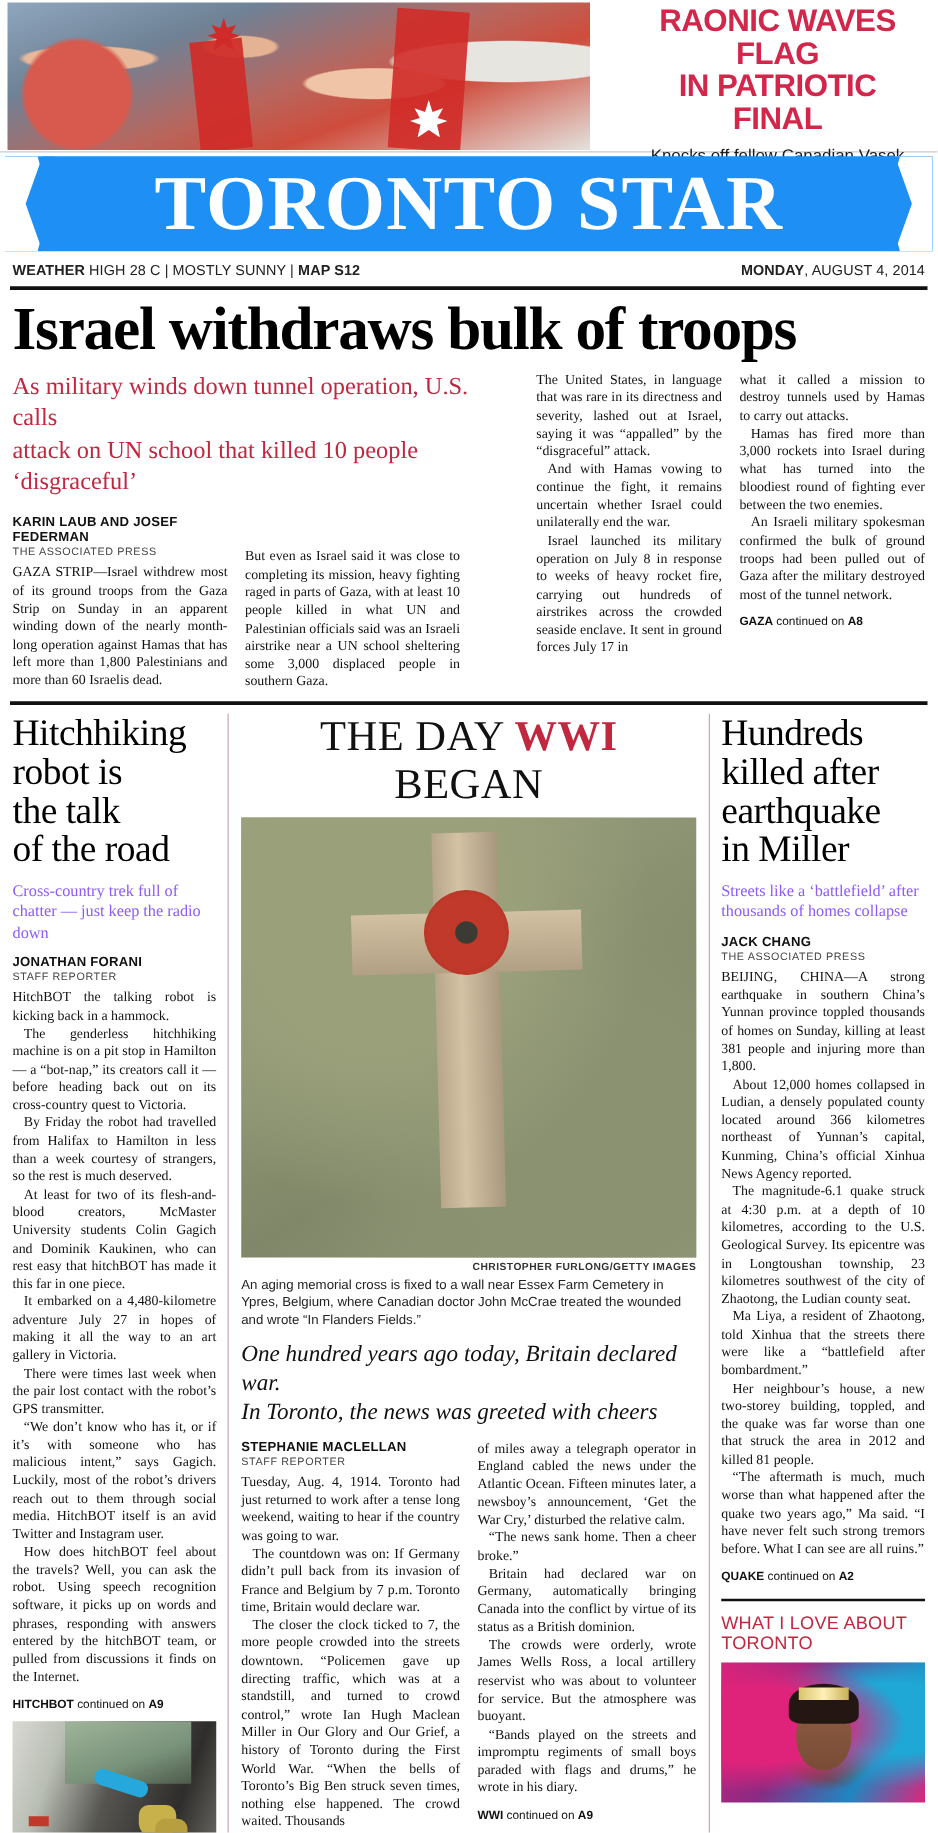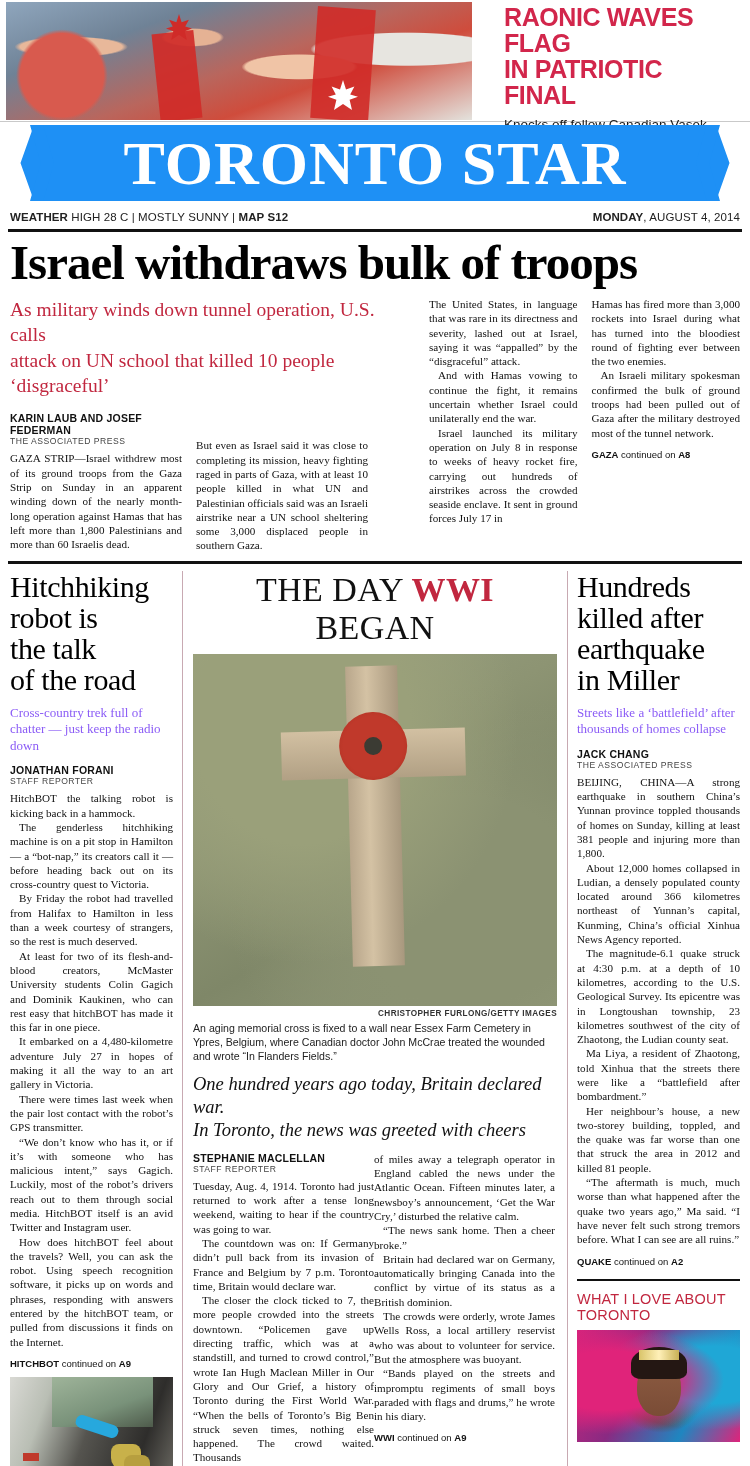--- a/index.html
+++ b/index.html
@@ -30,21 +30,21 @@
   .tp-flag1 { left: 150px; top: 30px; width: 42px; height: 88px; transform: rotate(-6deg); opacity: .92; }
   .tp-flag2 { left: 308px; top: 6px; width: 58px; height: 112px; transform: rotate(4deg); opacity: .9; }
   .tp-maple {
     position: absolute; left: 160px; top: 12px; width: 26px; height: 26px;
     background: #d02b28; clip-path: polygon(50% 0%,60% 32%,88% 22%,74% 48%,100% 56%,72% 66%,80% 100%,50% 80%,20% 100%,28% 66%,0% 56%,26% 48%,12% 22%,40% 32%);
   }
   .tp-maple2 {
     position: absolute; left: 322px; top: 78px; width: 30px; height: 30px;
     background: #ffffff; clip-path: polygon(50% 0%,60% 32%,88% 22%,74% 48%,100% 56%,72% 66%,80% 100%,50% 80%,20% 100%,28% 66%,0% 56%,26% 48%,12% 22%,40% 32%);
   }
-  .topbar-text { flex: 1; padding: 4px 10px 0 32px; }
+  .topbar-text { flex: 1; padding: 4px 10px 0 32px; text-align: center; }
   .promo-head {
     font-family: "Liberation Sans", sans-serif;
     font-weight: 700; color: #d2264b; font-size: 25px; line-height: 1.04;
     letter-spacing: -0.4px;
   }
   .promo-sub {
     font-family: "Liberation Sans", sans-serif;
     font-size: 13.5px; line-height: 1.4; color: #1a1a1a; margin-top: 8px;
   }
   .promo-sub b { font-weight: 700; }
@@ -164,21 +164,21 @@
     letter-spacing: .4px; text-align: right; color: #333; margin-top: 3px;
   }
   .photo-cap {
     font-family: "Liberation Sans", sans-serif; font-size: 10.6px;
     line-height: 1.33; color: #222; margin-top: 3px;
   }
   .wwi-deck {
     font-family: "Liberation Serif", serif; font-style: italic;
     font-size: 18.5px; line-height: 1.24; color: #111; margin: 10px 0 10px 0;
   }
-  .two-col { display: flex; }
+  .two-col { display: flex; gap: 14px; }
   .two-col > div { width: 181px; }
 
   
   .sec-kicker {
     font-family: "Liberation Sans", sans-serif; font-weight: 400;
     font-size: 14.5px; letter-spacing: .2px; color: #c1273f; margin: 10px 0 7px 0;
   }
   .carnival {
     width: 100%; height: 112px; position: relative; overflow: hidden;
     background:
@@ -285,20 +285,21 @@
       </div>
       <div class="lead-col">
         <div class="bodytext">
           <p>The United States, in language that was rare in its directness and severity, lashed out at Israel, saying it was “appalled” by the “disgraceful” attack.</p>
           <p>And with Hamas vowing to continue the fight, it remains uncertain whether Israel could unilaterally end the war.</p>
           <p>Israel launched its military operation on July 8 in response to weeks of heavy rocket fire, carrying out hundreds of airstrikes across the crowded seaside enclave. It sent in ground forces July 17 in</p>
         </div>
       </div>
       <div class="lead-col">
         <div class="bodytext">
+          <p>what it called a mission to destroy tunnels used by Hamas to carry out attacks.</p>
           <p>Hamas has fired more than 3,000 rockets into Israel during what has turned into the bloodiest round of fighting ever between the two enemies.</p>
           <p>An Israeli military spokesman confirmed the bulk of ground troops had been pulled out of Gaza after the military destroyed most of the tunnel network.</p>
         </div>
         <div class="jump">
           <b>GAZA</b>
           <span>continued on</span>
           <b>A8</b>
         </div>
       </div>
     </div>

